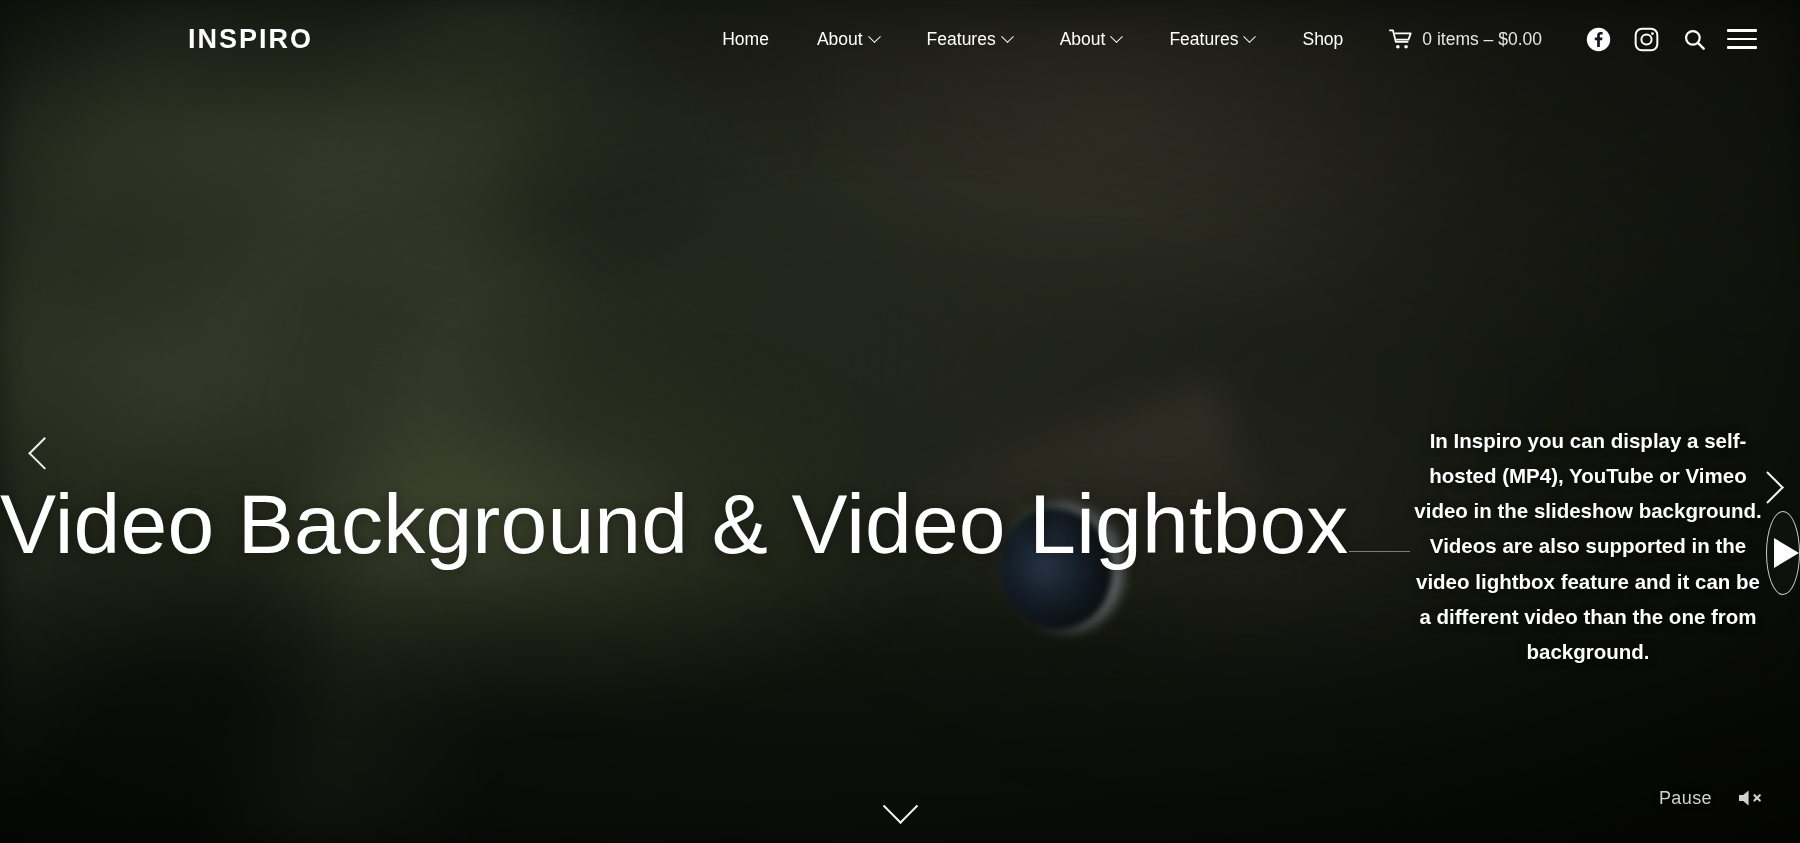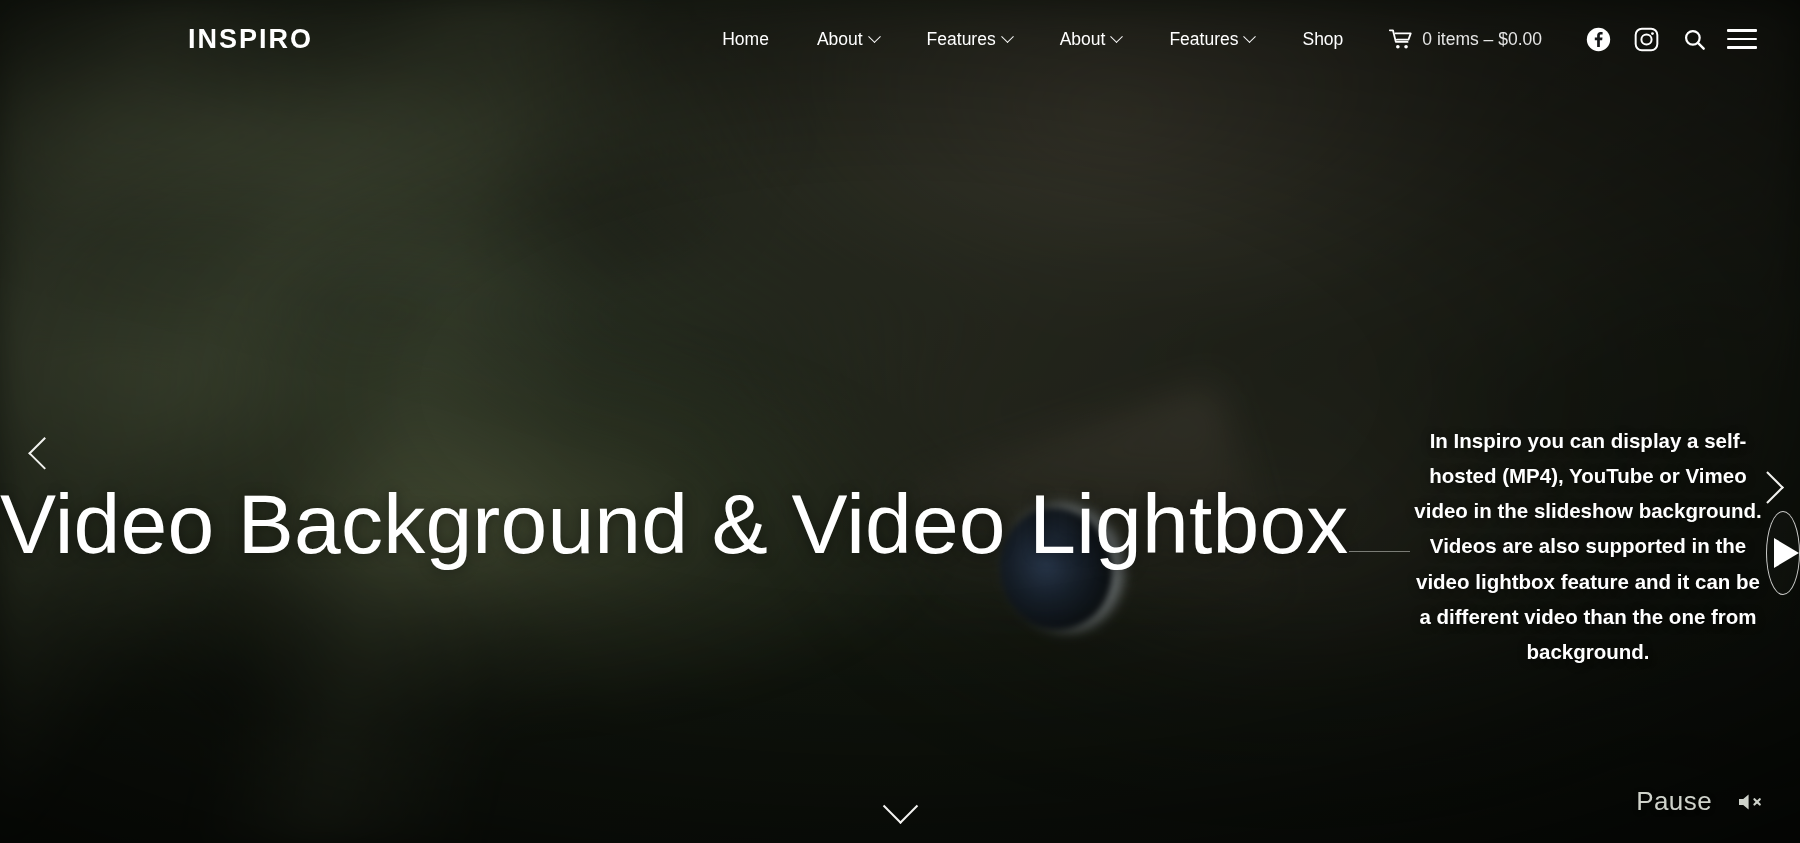--- a/index.html
+++ b/index.html
@@ -241,21 +241,21 @@
   }
 
   .media-controls {
     position:absolute;
     right:34px; top:786px;
     display:flex; align-items:center; gap:24px;
     z-index:35;
   }
   .pause-btn {
     color:#cfd3cb;
-    font-size:26px;
+    font-size:18px;
     letter-spacing:.4px;
     cursor:pointer;
     text-shadow:0 1px 5px rgba(0,0,0,.5);
   }
   .mute-btn {
     display:flex; align-items:center;
     cursor:pointer;
     color:#cfd3cb;
   }
 </style>

